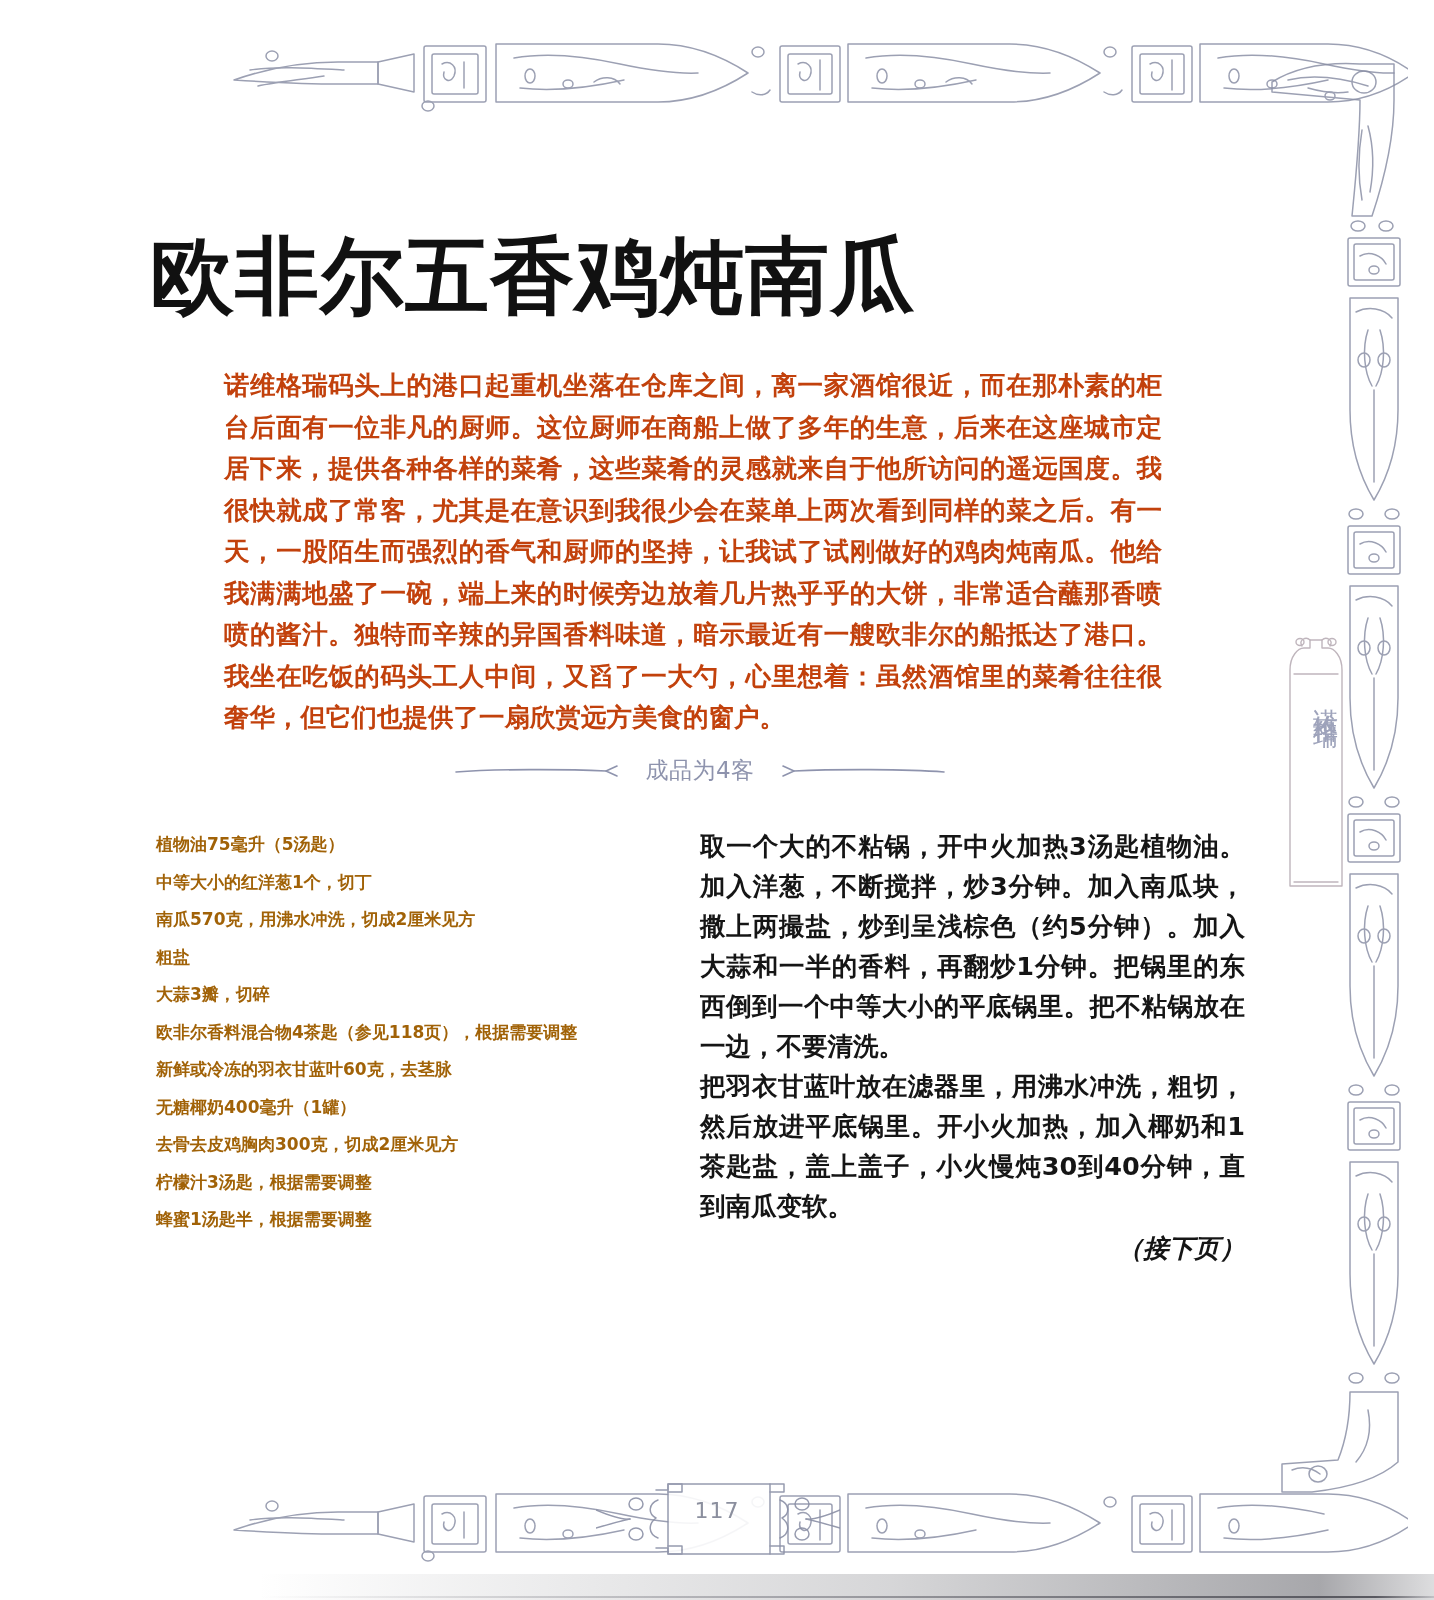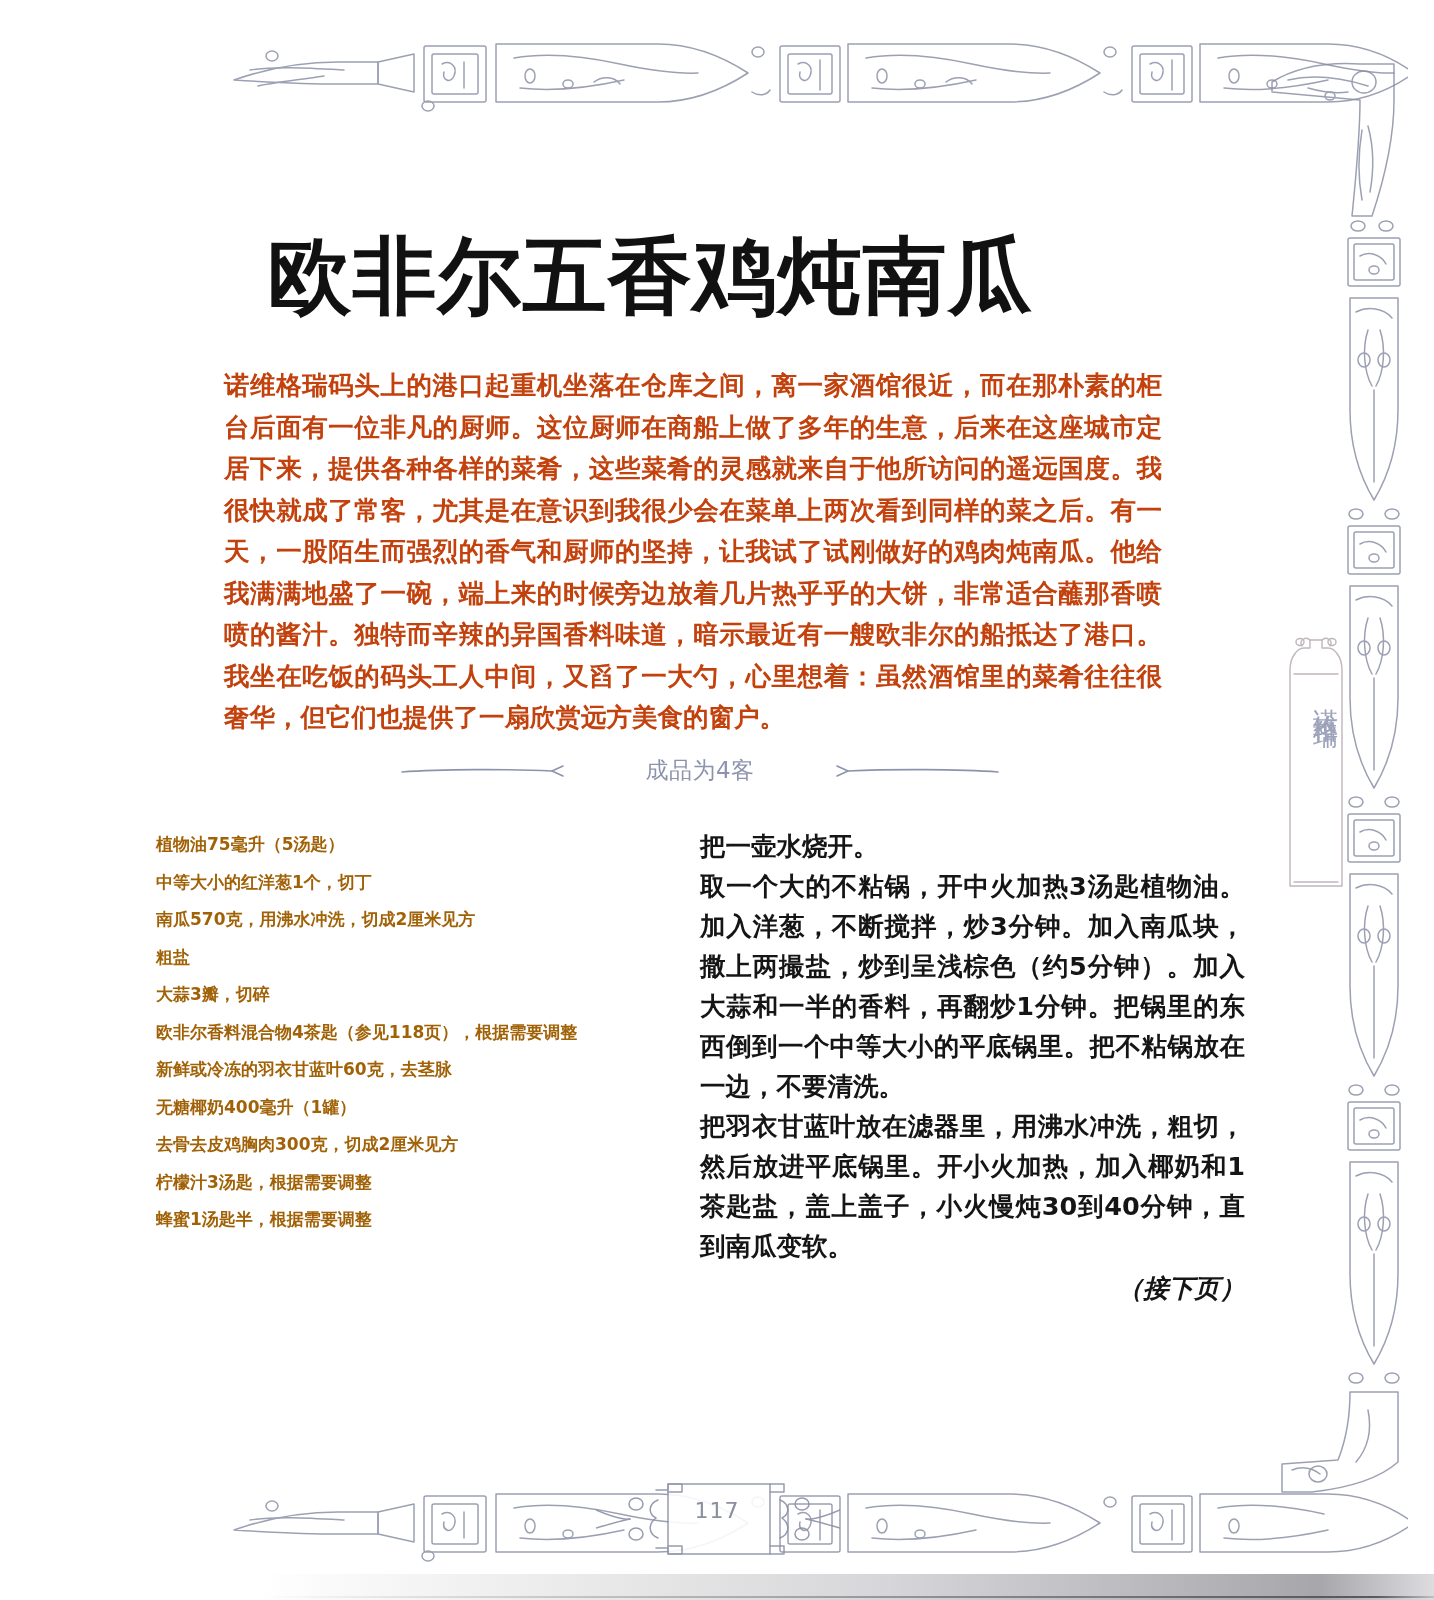--- a/index.html
+++ b/index.html
@@ -62,21 +62,20 @@
   .content {
     position: absolute;
     left: 0; top: 0;
     width: 1434px;
   }
 
   .title {
     position: absolute;
     left: 150px; top: 178px;
     width: 1000px;
-    text-align: center;
     font-size: 84px;
     line-height: 1.0;
     font-weight: 700;
     letter-spacing: 1px;
     color: #111111;
     font-family: "DejaVu Sans", "Liberation Sans", sans-serif;
   }
 
   .intro {
     position: absolute;
@@ -91,21 +90,21 @@
   }
 
   
   .yield-row {
     position: absolute;
     left: 400px; top: 750px;
     width: 600px;
     height: 40px;
     display: flex;
     align-items: center;
-    justify-content: space-between;
+    justify-content: center;
     gap: 26px;
   }
   .yield-text {
     font-size: 23px;
     color: #8e93ad;
     white-space: nowrap;
     letter-spacing: 0.5px;
   }
   .yield-rule { width: 165px; height: 14px; flex: 0 0 auto; }
 
@@ -457,21 +456,20 @@
       <span class="li">大蒜3瓣，切碎</span>
       <span class="li">欧非尔香料混合物4茶匙（参见118页），根据需要调整</span>
       <span class="li">新鲜或冷冻的羽衣甘蓝叶60克，去茎脉</span>
       <span class="li">无糖椰奶400毫升（1罐）</span>
       <span class="li">去骨去皮鸡胸肉300克，切成2厘米见方</span>
       <span class="li">柠檬汁3汤匙，根据需要调整</span>
       <span class="li">蜂蜜1汤匙半，根据需要调整</span>
     </div>
 
     <div class="col-steps">
-      <p>把一壶水烧开。</p>
       <p>取一个大的不粘锅，开中火加热3汤匙植物油。加入洋葱，不断搅拌，炒3分钟。加入南瓜块，撒上两撮盐，炒到呈浅棕色（约5分钟）。加入大蒜和一半的香料，再翻炒1分钟。把锅里的东西倒到一个中等大小的平底锅里。把不粘锅放在一边，不要清洗。</p>
       <p>把羽衣甘蓝叶放在滤器里，用沸水冲洗，粗切，然后放进平底锅里。开小火加热，加入椰奶和1茶匙盐，盖上盖子，小火慢炖30到40分钟，直到南瓜变软。</p>
       <p class="cont">（接下页）</p>
     </div>
 
   </div>
 
   <div class="banner">
     <div class="banner-text">诺维格瑞</div>
   </div>

